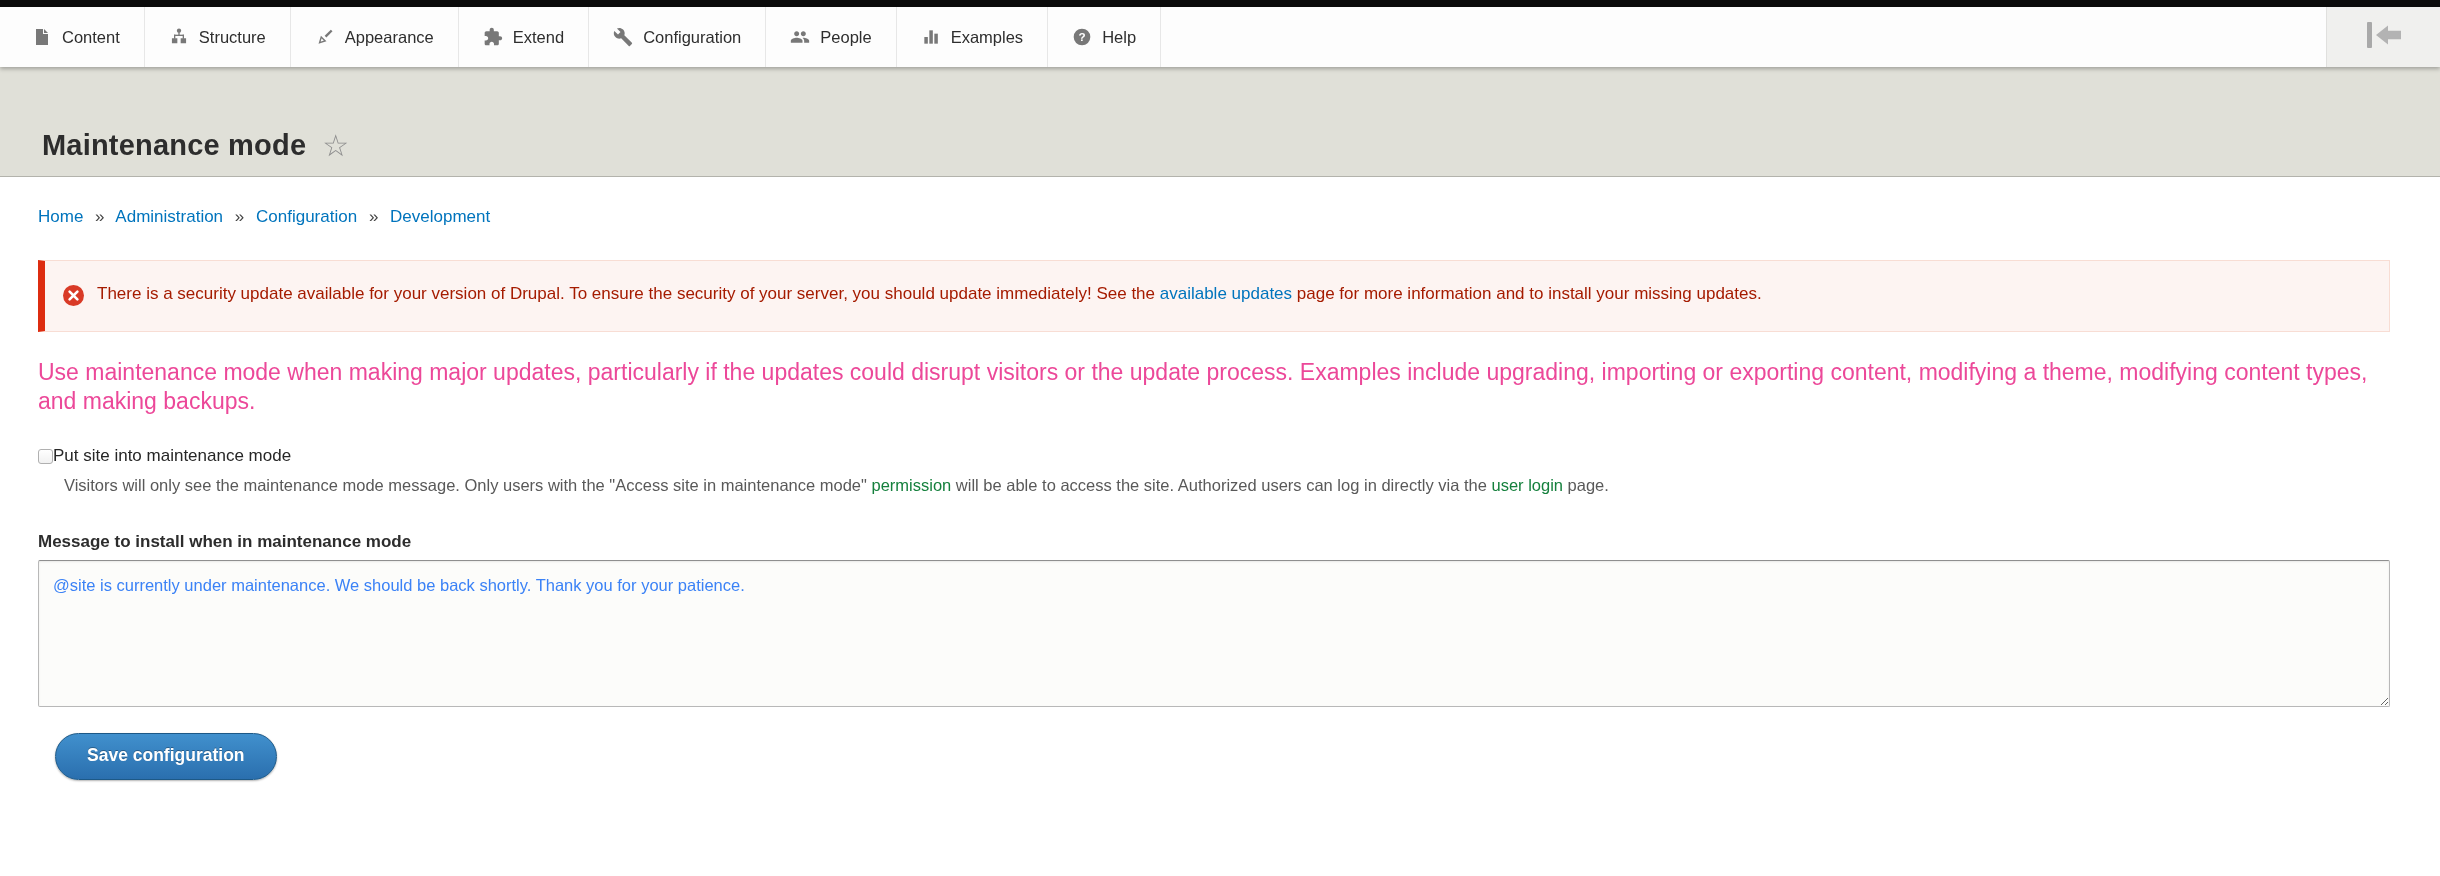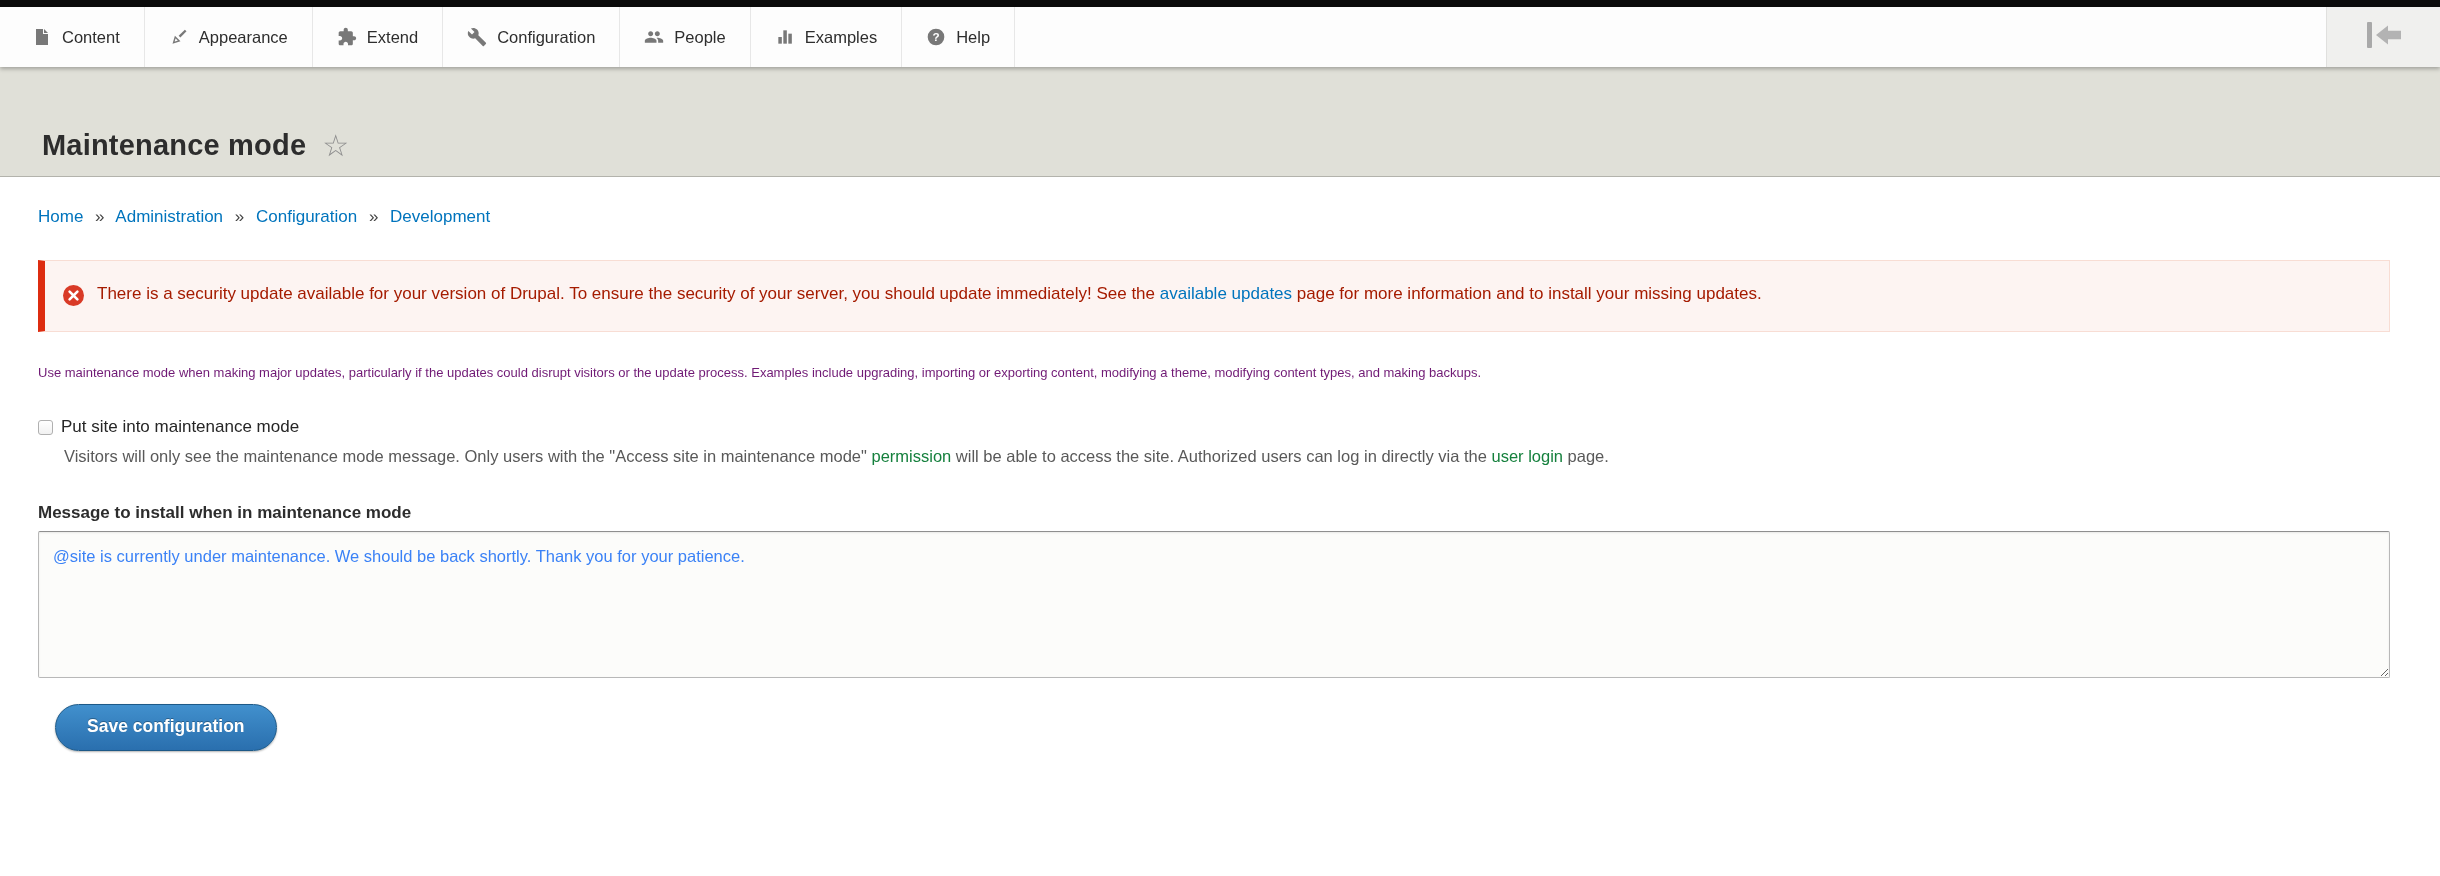--- a/index.html
+++ b/index.html
@@ -35,23 +35,23 @@
   .breadcrumb a { color: #0074bd; text-decoration: none; cursor: pointer; }
   .breadcrumb .sep { color: #444; margin: 0 7px; }
 
   .error-box { margin-top: 33px; background: #fdf4f2; border: 1px solid #f8ddd4;
     border-left: 7px solid #dd2c10; padding: 17px 22px 21px 18px; display: flex;
     gap: 13px; align-items: flex-end; }
   .error-box .msg { font-size: 17px; line-height: 32px; color: #a51b00; }
   .error-box a { color: #0074bd; text-decoration: none; cursor: pointer; }
   .error-icon { margin-top: 6px; flex: 0 0 auto; }
 
-  .intro { margin-top: 26px; font-size: 13px; line-height: 29px; color: #701a75; }
-
-  .checkbox-row { margin-top: 30px; display: flex; align-items: center; gap: 8px; }
+  .intro { margin-top: 26px; font-size: 23px; line-height: 29px; color: #ec4899; }
+
+  .checkbox-row { margin-top: 30px; display: flex; align-items: center; gap: 0; }
   .checkbox { width: 15px; height: 15px; border: 1px solid #b0b0b0; border-radius: 3px;
     background: linear-gradient(#ffffff, #f1f1f1); cursor: pointer; flex: 0 0 auto; }
   .checkbox-label { font-size: 17px; color: #262626; cursor: pointer; }
   .checkbox-desc { margin: 7px 0 0 26px; font-size: 16.5px; color: #595959; line-height: 25px; }
   .checkbox-desc a { color: #15803d; text-decoration: none; cursor: pointer; }
 
   .field-label { margin-top: 34px; font-size: 17px; font-weight: bold; color: #2d2d2d; }
   textarea.message-box { display: block; margin-top: 8px; width: 100%; height: 147px;
     border: 1px solid #b8b8b8; border-top-color: #8f8f8f; border-radius: 2px;
     background: #fcfcfa; box-shadow: inset 0 1px 2px rgba(0,0,0,0.08);
@@ -75,20 +75,34 @@
   <div class="menu-item">
     <span>
       <svg width="20" height="20" viewBox="0 0 20 20">
           <path fill="#787878" d="M4 2h7v5h5v11H4z"></path>
           <path fill="#787878" d="M12 2l4 4h-4z"></path>
         </svg>
     </span>
     <span class="label">Content</span>
   </div>
 
+  <div class="menu-item">
+    <span>
+      <svg width="20" height="20" viewBox="0 0 24 24" fill="#787878">
+          <circle cx="12" cy="4.5" r="2.6"></circle>
+          <rect x="11.2" y="6.5" width="1.6" height="3.5"></rect>
+          <rect x="6" y="9.2" width="12" height="1.6"></rect>
+          <rect x="6" y="9.2" width="1.6" height="5"></rect>
+          <rect x="16.4" y="9.2" width="1.6" height="5"></rect>
+          <rect x="3.5" y="13.5" width="6.5" height="6"></rect>
+          <rect x="14" y="13.5" width="6.5" height="6"></rect>
+        </svg>
+    </span>
+    <span class="label">Structure</span>
+  </div>
 
   <div class="menu-item">
     <span>
       <svg width="20" height="20" viewBox="0 0 24 24">
           <path d="M5.5 18.8l2-6.8 4.7 4.7-6.7 2.1z" fill="none" stroke="#787878" stroke-width="1.7"></path>
           <path d="M11.6 10.6l7.4-7.4 2 2-7.4 7.4z" fill="#787878"></path>
         </svg>
     </span>
     <span class="label">Appearance</span>
   </div>

